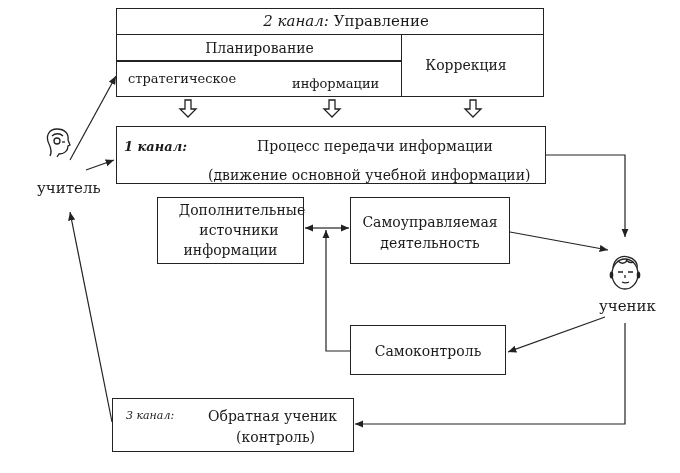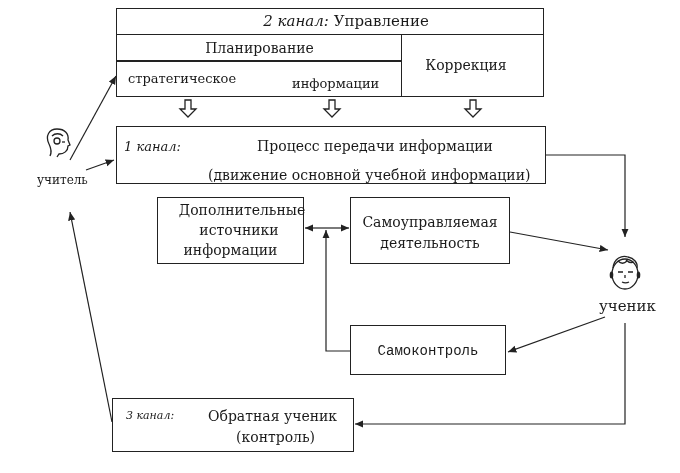--- a/index.html
+++ b/index.html
@@ -57,51 +57,51 @@
 </div>
 <div class="box" style="left:116px;top:34px;width:287px;height:63px;"></div>
 <div class="box" style="left:116px;top:60px;width:287px;height:1.5px;border-width:0.75px;"></div>
 <div class="txt c" style="left:116px;top:41px;width:287px;">Планирование</div>
 <div class="txt" style="left:128px;top:72px;font-size:13px;">стратегическое</div>
 <div class="txt" style="left:292px;top:77px;font-size:13px;">информации</div>
 <div class="box" style="left:401px;top:34px;width:143px;height:63px;"></div>
 <div class="txt c" style="left:401px;top:58px;width:130px;">Коррекция</div>
 
 <div class="box" style="left:116px;top:126px;width:430px;height:58px;"></div>
-<div class="txt it" style="left:124px;top:140px;font-size:13px;">1 канал:</div>
+<div class="txt it" style="left:124px;top:140px;font-size:13px;font-weight:bold;">1 канал:</div>
 <div class="txt c" style="left:220px;top:139px;width:310px;">Процесс передачи информации</div>
 <div class="txt" style="left:208px;top:161px;margin-top:7px;">(движение основной учебной информации)</div>
 
 <div class="box" style="left:157px;top:197px;width:147px;height:67px;"></div>
 <div class="txt c" style="left:157px;top:203px;width:170px;">Дополнительные</div>
 <div class="txt c" style="left:157px;top:223px;width:164px;">источники</div>
 <div class="txt c" style="left:157px;top:243px;width:147px;">информации</div>
 
 <div class="box" style="left:350px;top:197px;width:160px;height:67px;"></div>
 <div class="txt c" style="left:350px;top:215px;width:160px;text-align:center;">Самоуправляемая</div>
 <div class="txt c" style="left:350px;top:236px;width:160px;">деятельность</div>
 
 <div class="box" style="left:350px;top:325px;width:156px;height:50px;"></div>
-<div class="txt c" style="left:350px;top:344px;width:156px;font-family:Liberation Mono, monospace;">Самоконтроль</div>
+<div class="txt c" style="left:350px;top:344px;width:156px;">Самоконтроль</div>
 
 <div class="box" style="left:112px;top:398px;width:242px;height:54px;"></div>
 <div class="txt it" style="left:126px;top:410px;font-size:11px;">3 канал:</div>
 <div class="txt" style="left:208px;top:409px;">Обратная ученик</div>
 <div class="txt" style="left:236px;top:430px;">(контроль)</div>
 
 <svg class="face" style="left:43px;top:126px;width:30px;height:34px;" viewBox="0 0 30 34">
   <g stroke="#222" stroke-width="1.3" fill="none">
     <path d="M6,18 C2,10 6,3 14,3 C22,3 26,8 25,14 L27,19 L25,20 C25,25 21,28 16,28 L14,31"></path>
     <path d="M6,18 C8,22 9,26 7,30"></path>
     <path d="M9,10 C12,7 17,7 20,10"></path>
     <circle cx="14" cy="15" r="3"></circle>
     <path d="M19,16 L22,16"></path>
   </g>
 </svg>
-<div class="txt" style="left:37px;top:174px;font-size:12px;">учитель</div>
+<div class="txt" style="left:37px;top:181px;font-size:15px;">учитель</div>
 
 <svg class="face" style="left:606px;top:252px;width:38px;height:40px;" viewBox="0 0 38 40">
   <g stroke="#222" stroke-width="1.3" fill="none">
     <ellipse cx="19" cy="22" rx="13" ry="15"></ellipse>
     <path d="M7,16 C8,6 16,3 22,5 C28,6 32,11 31,16"></path>
     <path d="M12,9 C15,12 18,12 21,9 M20,8 C23,11 26,11 28,10"></path>
     <path d="M12,20 L17,20 M22,20 L27,20"></path>
     <path d="M19,23 L19,26"></path>
     <path d="M16,30 C18,31 21,31 23,30"></path>
   </g>

